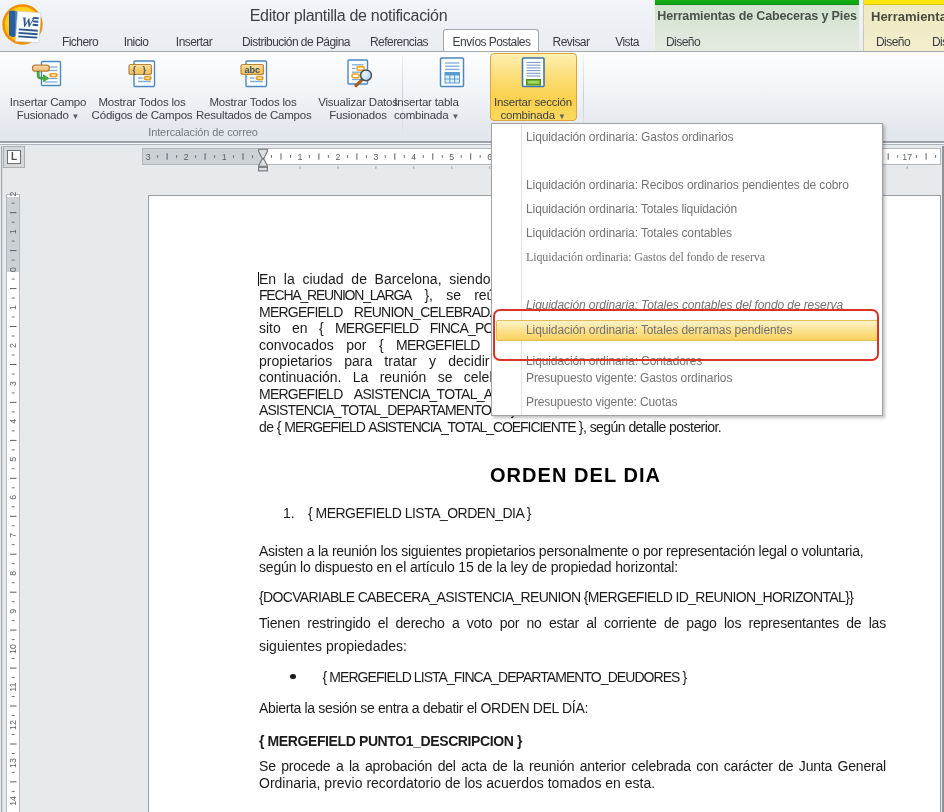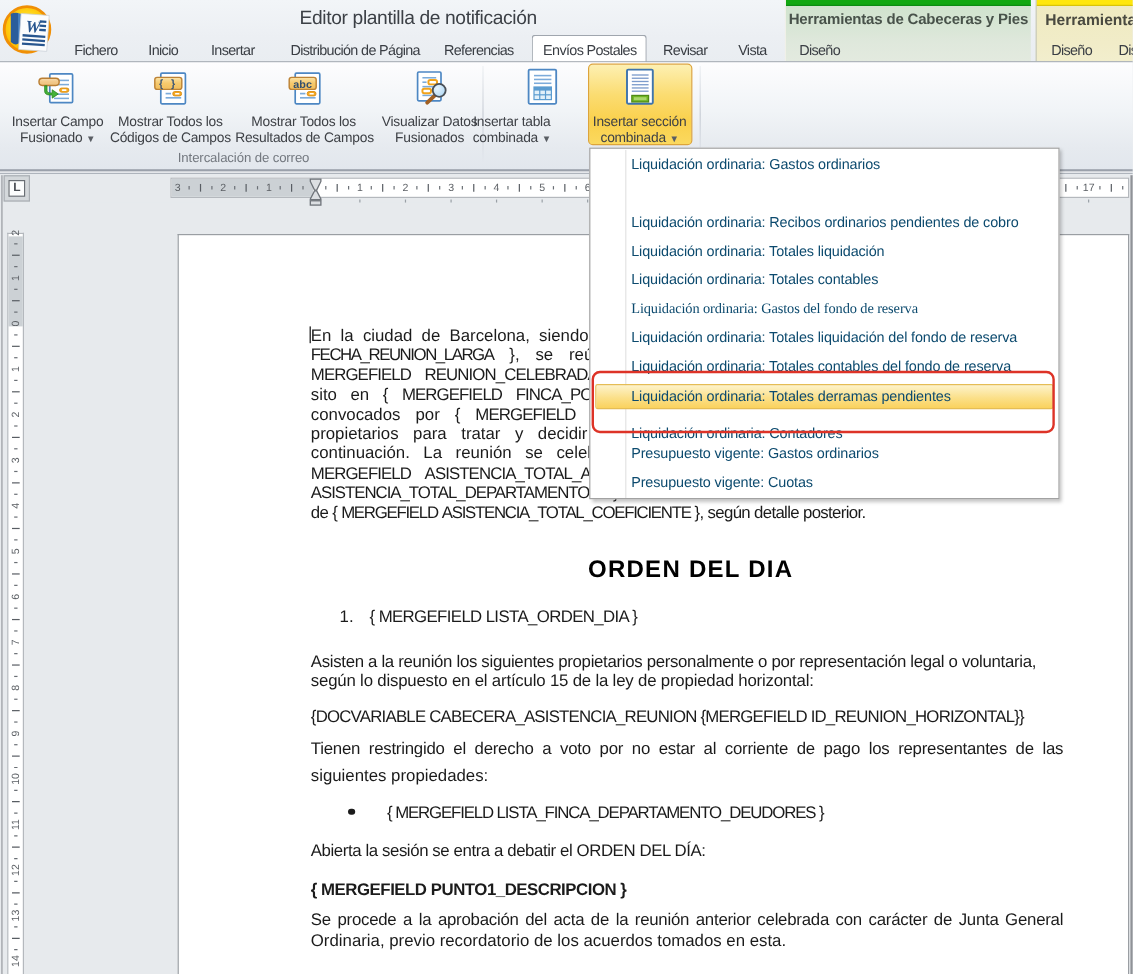--- a/index.html
+++ b/index.html
@@ -73,21 +73,21 @@
   
   .doc { position:absolute; left:259px; font-size:14px; color:#1b1b1b; line-height:16.4px;
     white-space:nowrap; }
   .mf { letter-spacing:-0.75px; }
   .jline { position:absolute; left:259px; width:627px; font-size:14px; color:#1b1b1b;
     text-align:justify; text-align-last:justify; height:16.4px; line-height:16.4px; overflow:hidden; }
 
   
   #menu { left:491px; top:123px; width:392px; height:293px; background:#ffffff;
     border:1px solid #a2a2a2; box-shadow:2px 2px 3px rgba(0,0,0,0.25); }
-  .mi { position:absolute; left:34px; font-size:12px; letter-spacing:-0.1px; color:#0c4a6e; white-space:nowrap; }
+  .mi { position:absolute; left:34px; font-size:12px; letter-spacing:-0.1px; color:#737373; white-space:nowrap; }
   #mhl { position:absolute; left:4px; top:195.8px; width:382px; height:20.8px;
     background:linear-gradient(#fdf3cb, #fbe08a 55%, #fad25e);
     border:1px solid #e5bd55; border-radius:2px; }
   #redbox { left:493px; top:309px; width:386px; height:52px; border:2.5px solid #dd3327;
     border-radius:7px; background:transparent; z-index:60; }
 </style>
 </head>
 <body>
 
 <div class="abs" id="titlebar"></div>
@@ -483,20 +483,19 @@
 </div>
 
 <div class="abs" id="menu">
   <div style="position:absolute; left:29px; top:1px; width:1px; height:290px; background:#e3e3e3;"></div>
   <div id="mhl"></div>
   <div class="mi" style="top:6.10px;">Liquidación ordinaria: Gastos ordinarios</div>
   <div class="mi" style="top:54.20px;">Liquidación ordinaria: Recibos ordinarios pendientes de cobro</div>
   <div class="mi" style="top:78.25px;">Liquidación ordinaria: Totales liquidación</div>
   <div class="mi" style="top:102.30px;">Liquidación ordinaria: Totales contables</div>
   <div class="mi" style="top:126.35px;font-family:Liberation Serif, serif;">Liquidación ordinaria: Gastos del fondo de reserva</div>
-  <div class="mi" style="top:150.40px;">Liquidación ordinaria: Totales liquidación del fondo de reserva</div>
-  <div class="mi" style="top:174.45px;">Liquidación ordinaria: Totales contables del fondo de reserva</div>
+  <div class="mi" style="top:174.45px;font-style:italic;">Liquidación ordinaria: Totales contables del fondo de reserva</div>
   <div class="mi" style="top:198.50px;">Liquidación ordinaria: Totales derramas pendientes</div>
   <div class="mi" style="top:230px;">Liquidación ordinaria: Contadores</div>
   <div class="mi" style="top:246.60px;">Presupuesto vigente: Gastos ordinarios</div>
   <div class="mi" style="top:270.65px;">Presupuesto vigente: Cuotas</div>
 </div>
 <div class="abs" id="redbox"></div>
 
 </body></html>

